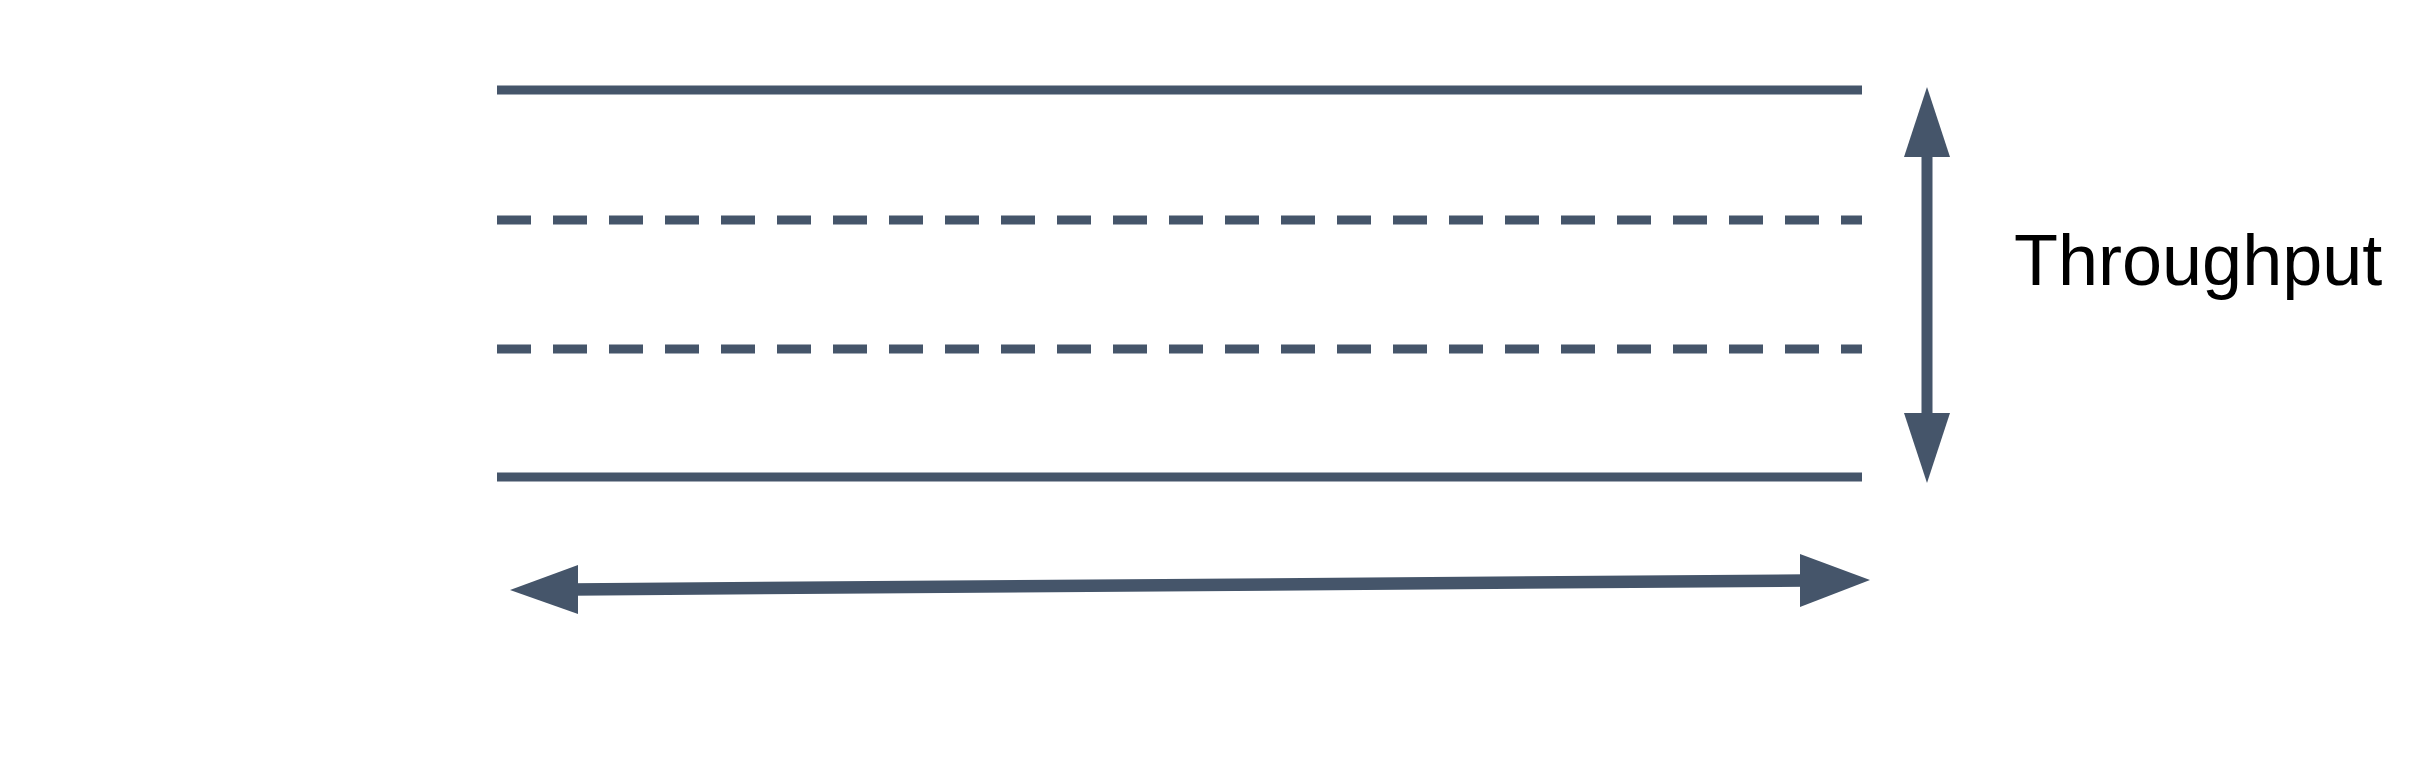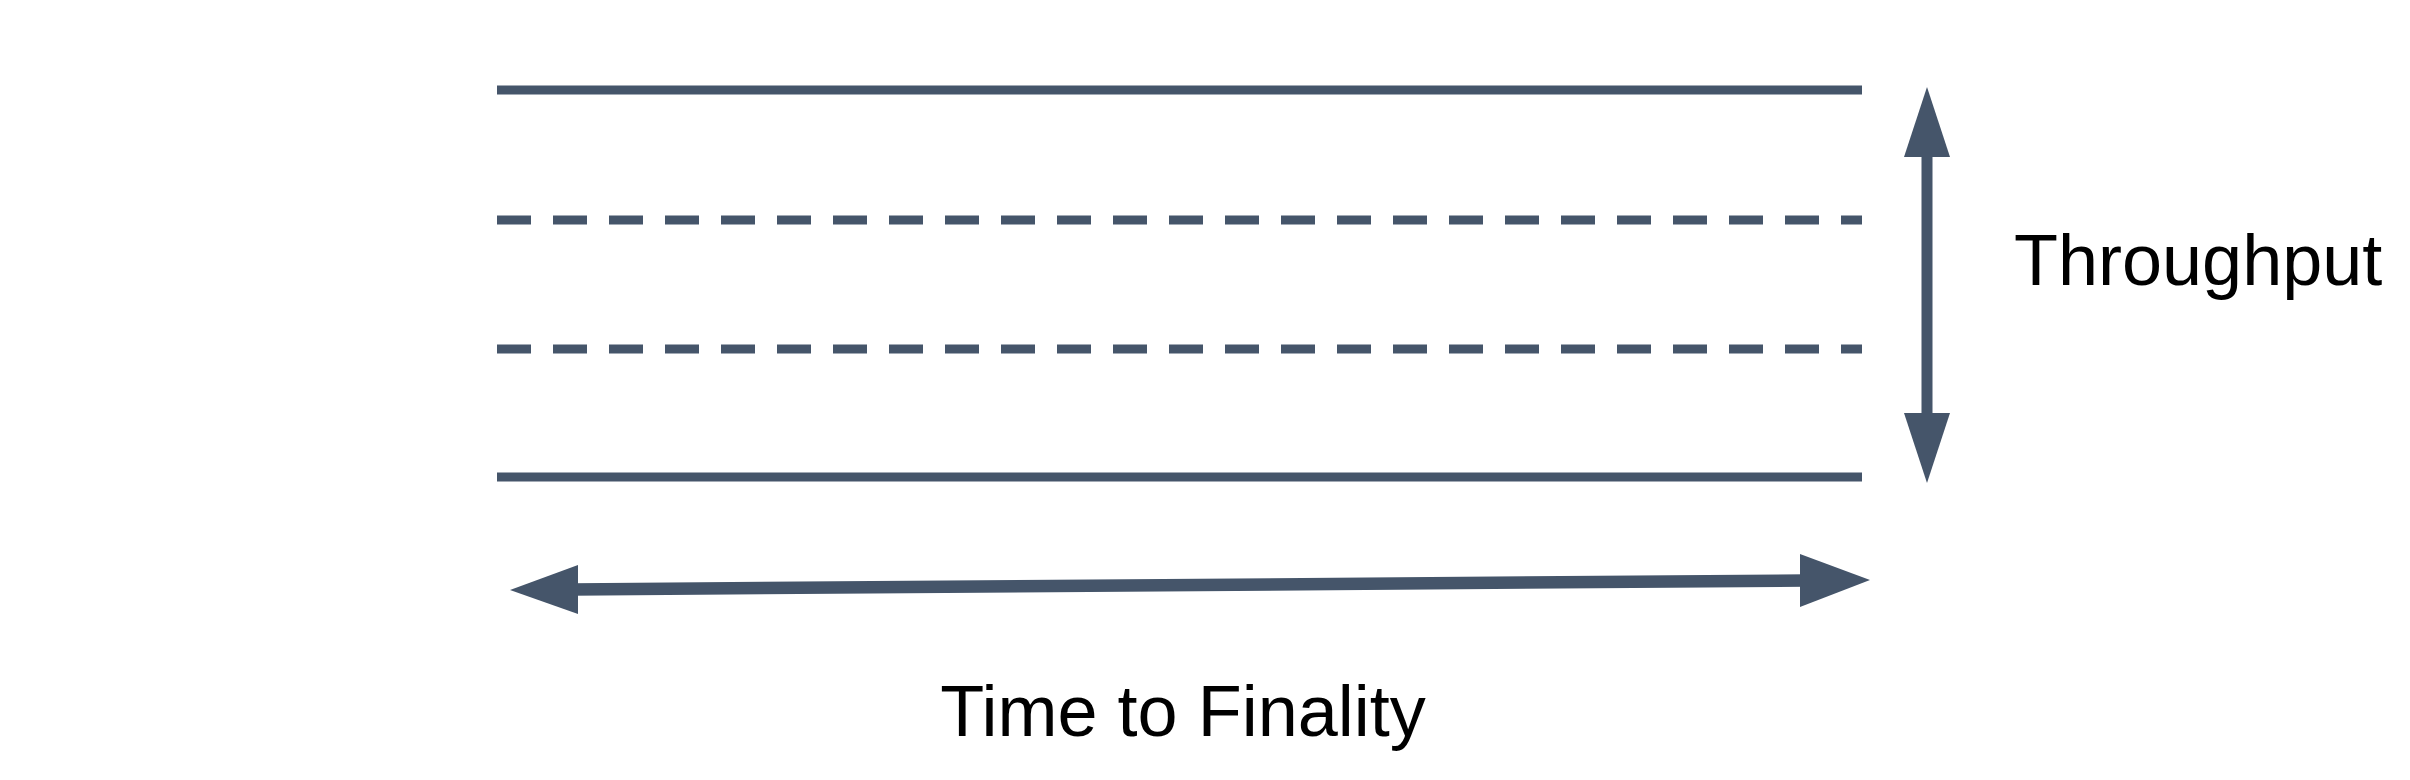--- a/index.html
+++ b/index.html
@@ -87,15 +87,14 @@
 
     <g>
       <line class="arrow-shaft" x1="572" y1="589.5" x2="1806" y2="580.5" stroke-width="12.5"></line>
       <polygon class="arrow-head" points="510,590 578,565 578,614"></polygon>
       <polygon class="arrow-head" points="1870,580 1800,554 1800,607"></polygon>
     </g>
   </svg>
 
   <div class="axis-label label-throughput">Throughput</div>
 
-  <div class="axis-label label-time-to-finality">Time to Finality</div>
 
 </div>
 
 </body></html>

